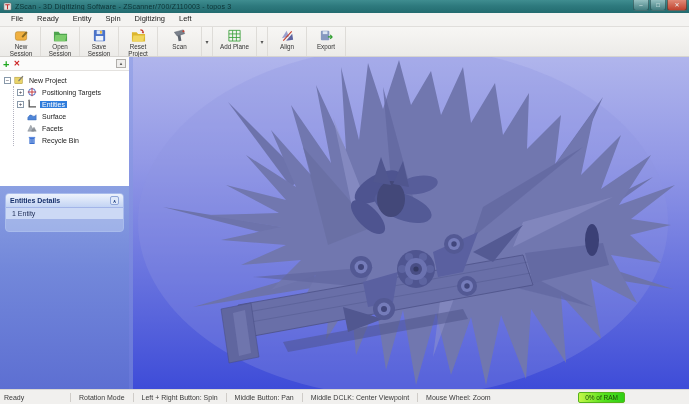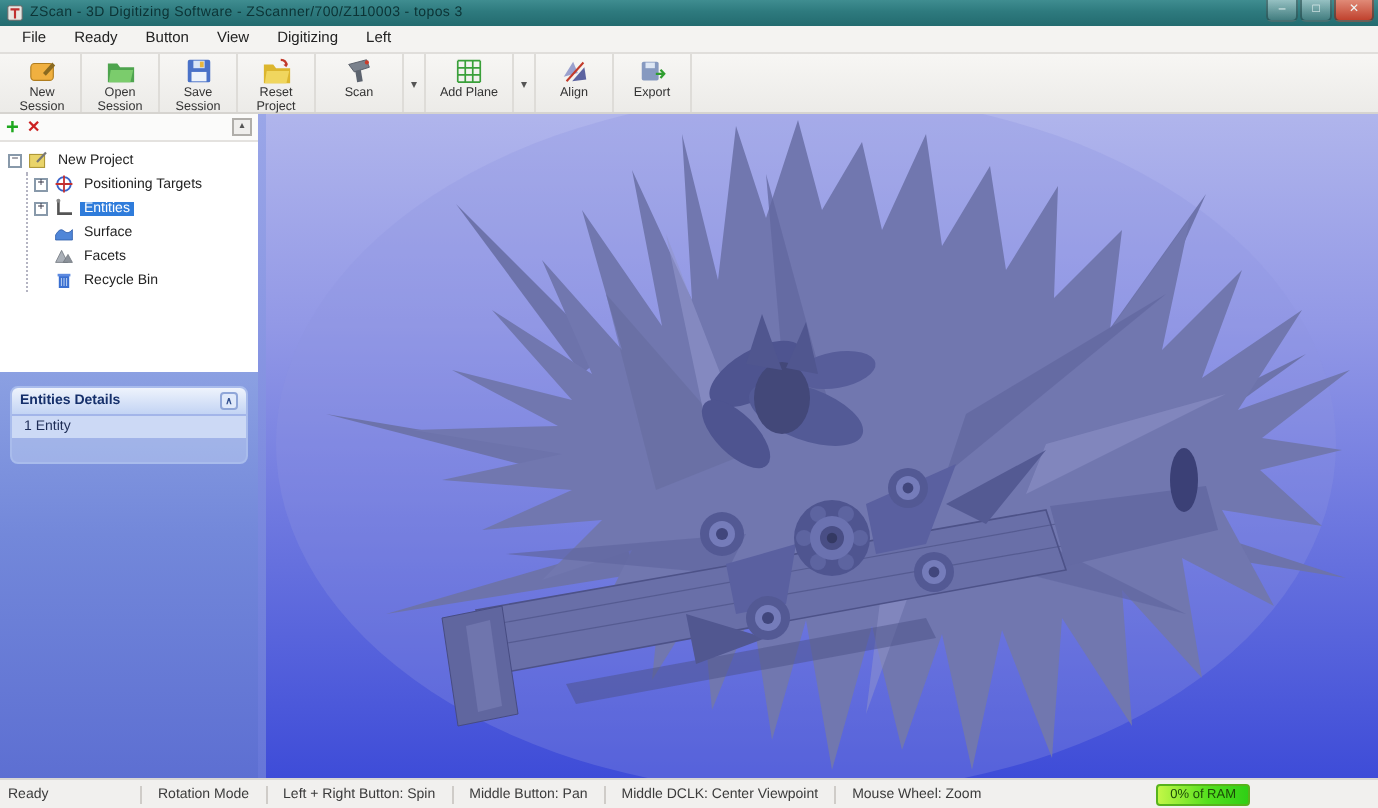--- a/index.html
+++ b/index.html
@@ -125,22 +125,22 @@
     <div class="win-controls">
       <div class="win-btn">–</div>
       <div class="win-btn">□</div>
       <div class="win-btn close">✕</div>
     </div>
   </div>
 
   <div class="menubar">
     <span class="menu-item">File</span>
     <span class="menu-item">Ready</span>
-    <span class="menu-item">Button</span>
-    <span class="menu-item">View</span>
+    <span class="menu-item">Entity</span>
+    <span class="menu-item">Spin</span>
     <span class="menu-item">Digitizing</span>
     <span class="menu-item">Left</span>
   </div>
 
   <div class="toolbar">
 
     <div class="tb-btn">
       <svg class="tb-icon" viewBox="0 0 16 16">
         <rect x="1.5" y="4" width="12" height="9" rx="2" fill="#f0b040" stroke="#b07d1e" stroke-width="0.6"></rect>
         <path d="M8 9 L13 3.5 L14.5 5 L9.5 10.5 Z" fill="#8a6a20"></path>

